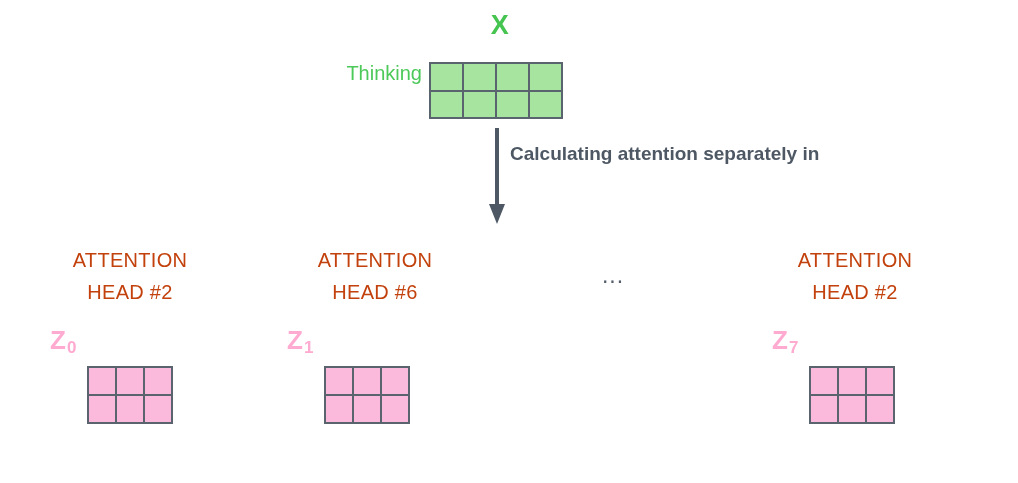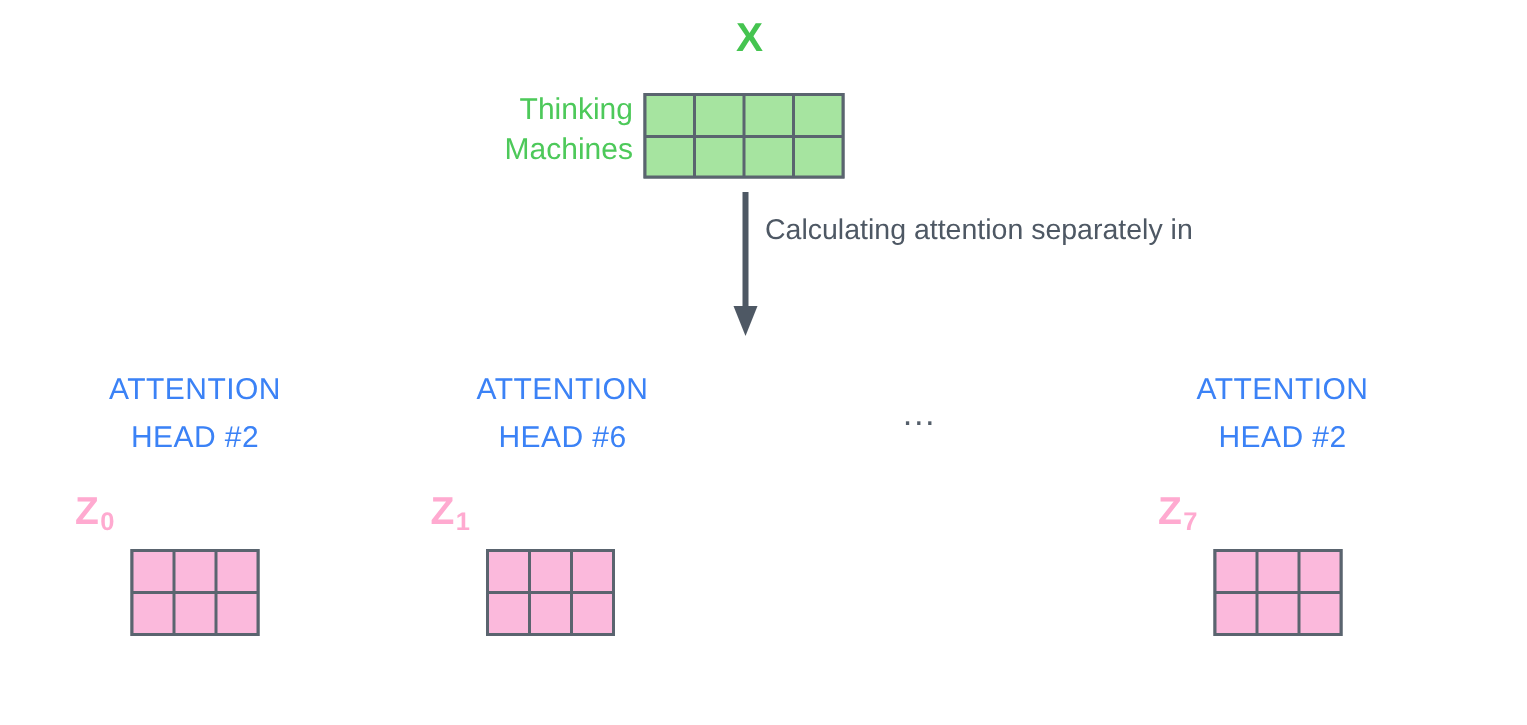--- a/index.html
+++ b/index.html
@@ -112,33 +112,33 @@
 
   
   .annotation {
     position: absolute;
     left: 510px;
     top: 139px;
     width: 400px;
     font-size: 19px;
     line-height: 30px;
     color: #4e5864;
-    font-weight: 400;
+    font-weight: 700;
   }
   .annotation div { white-space: nowrap; }
 
   
   .head-label {
     position: absolute;
     top: 244px;
     width: 230px;
     text-align: center;
     font-size: 20px;
     line-height: 32px;
-    color: #3b82f6;
+    color: #c2410c;
     letter-spacing: 0.3px;
   }
   .head-label div { white-space: nowrap; }
   .head-label.h0 { left: 15px; }
   .head-label.h1 { left: 260px; }
   .head-label.h7 { left: 740px; }
 
   
   .ellipsis {
     position: absolute;
@@ -176,21 +176,20 @@
 </style>
 </head>
 <body>
 
 <div class="stage">
 
   <div class="x-label">X</div>
 
   <div class="words">
     <div>Thinking</div>
-    <div>Machines</div>
   </div>
 
   <div class="matrix green">
     <div class="cell"></div>
     <div class="cell"></div>
     <div class="cell"></div>
     <div class="cell"></div>
     <div class="cell"></div>
     <div class="cell"></div>
     <div class="cell"></div>

